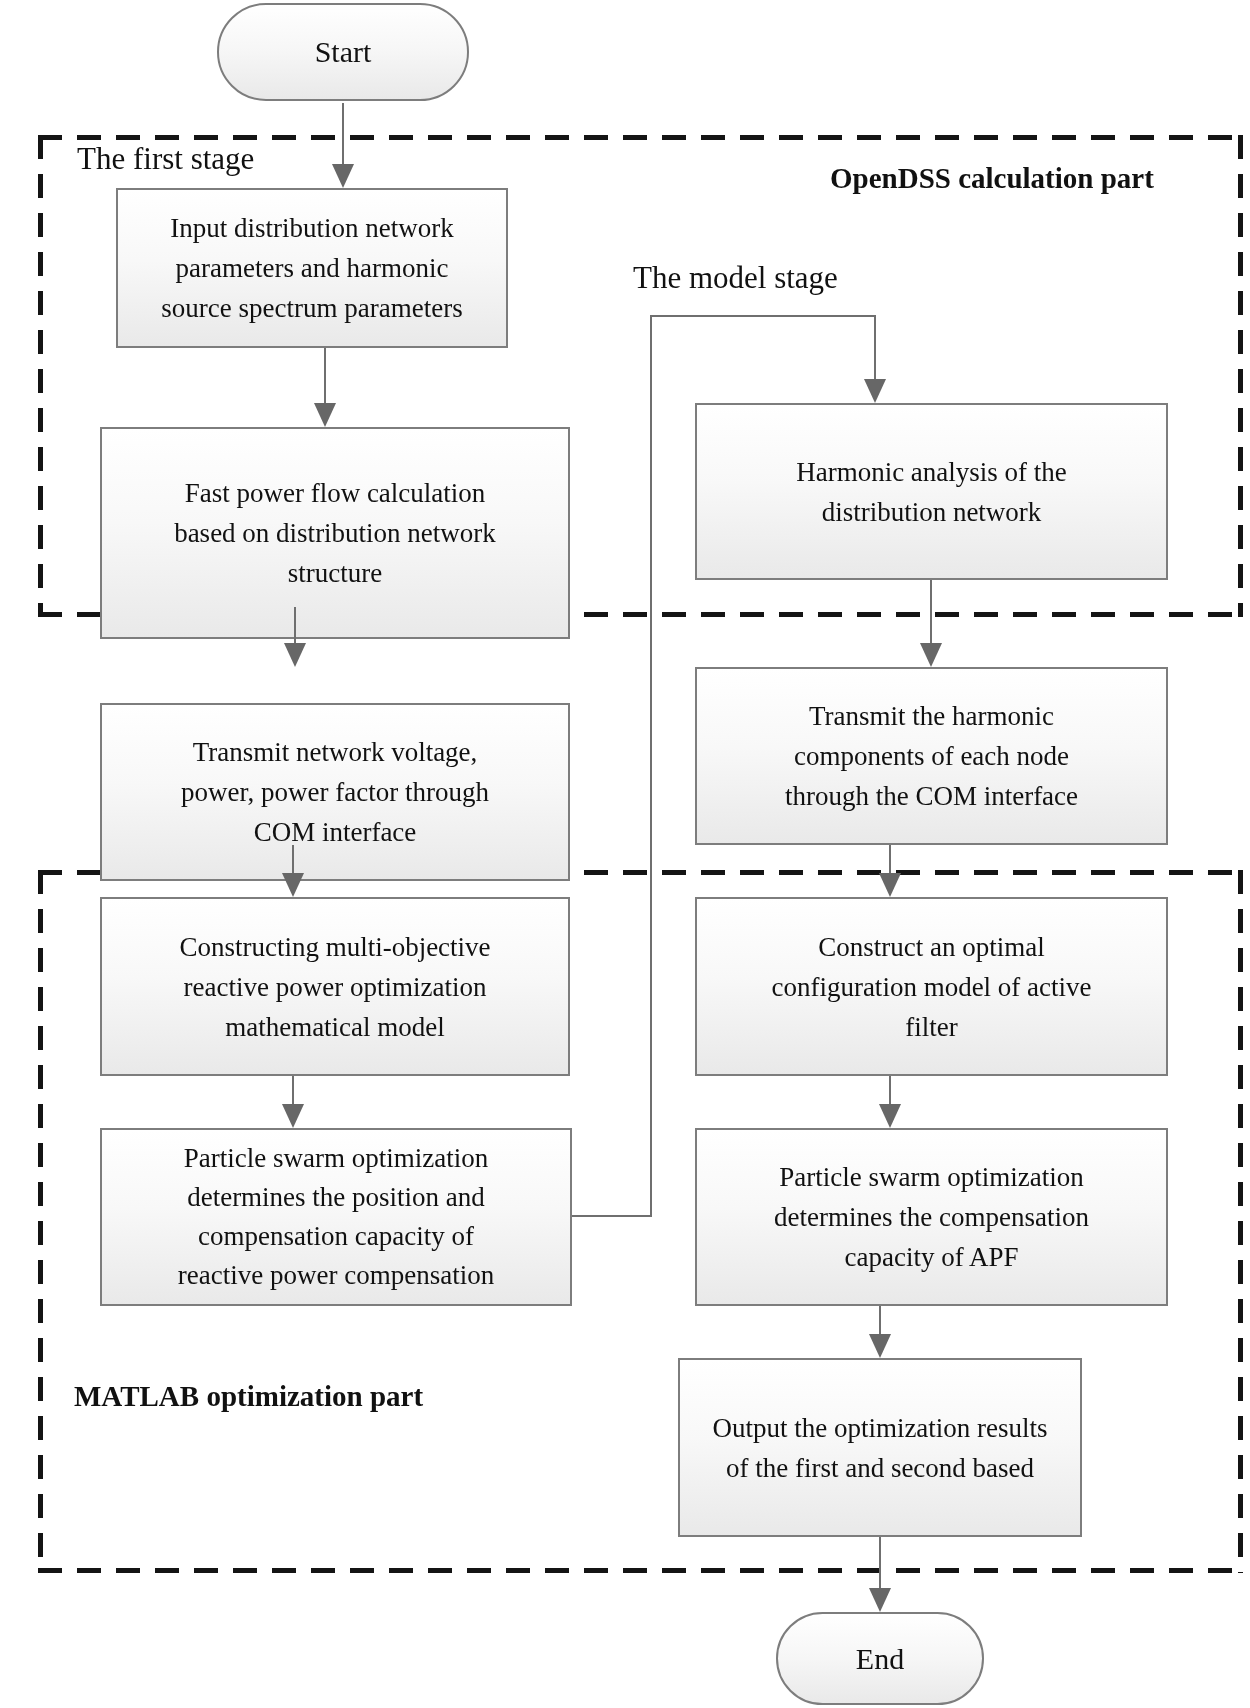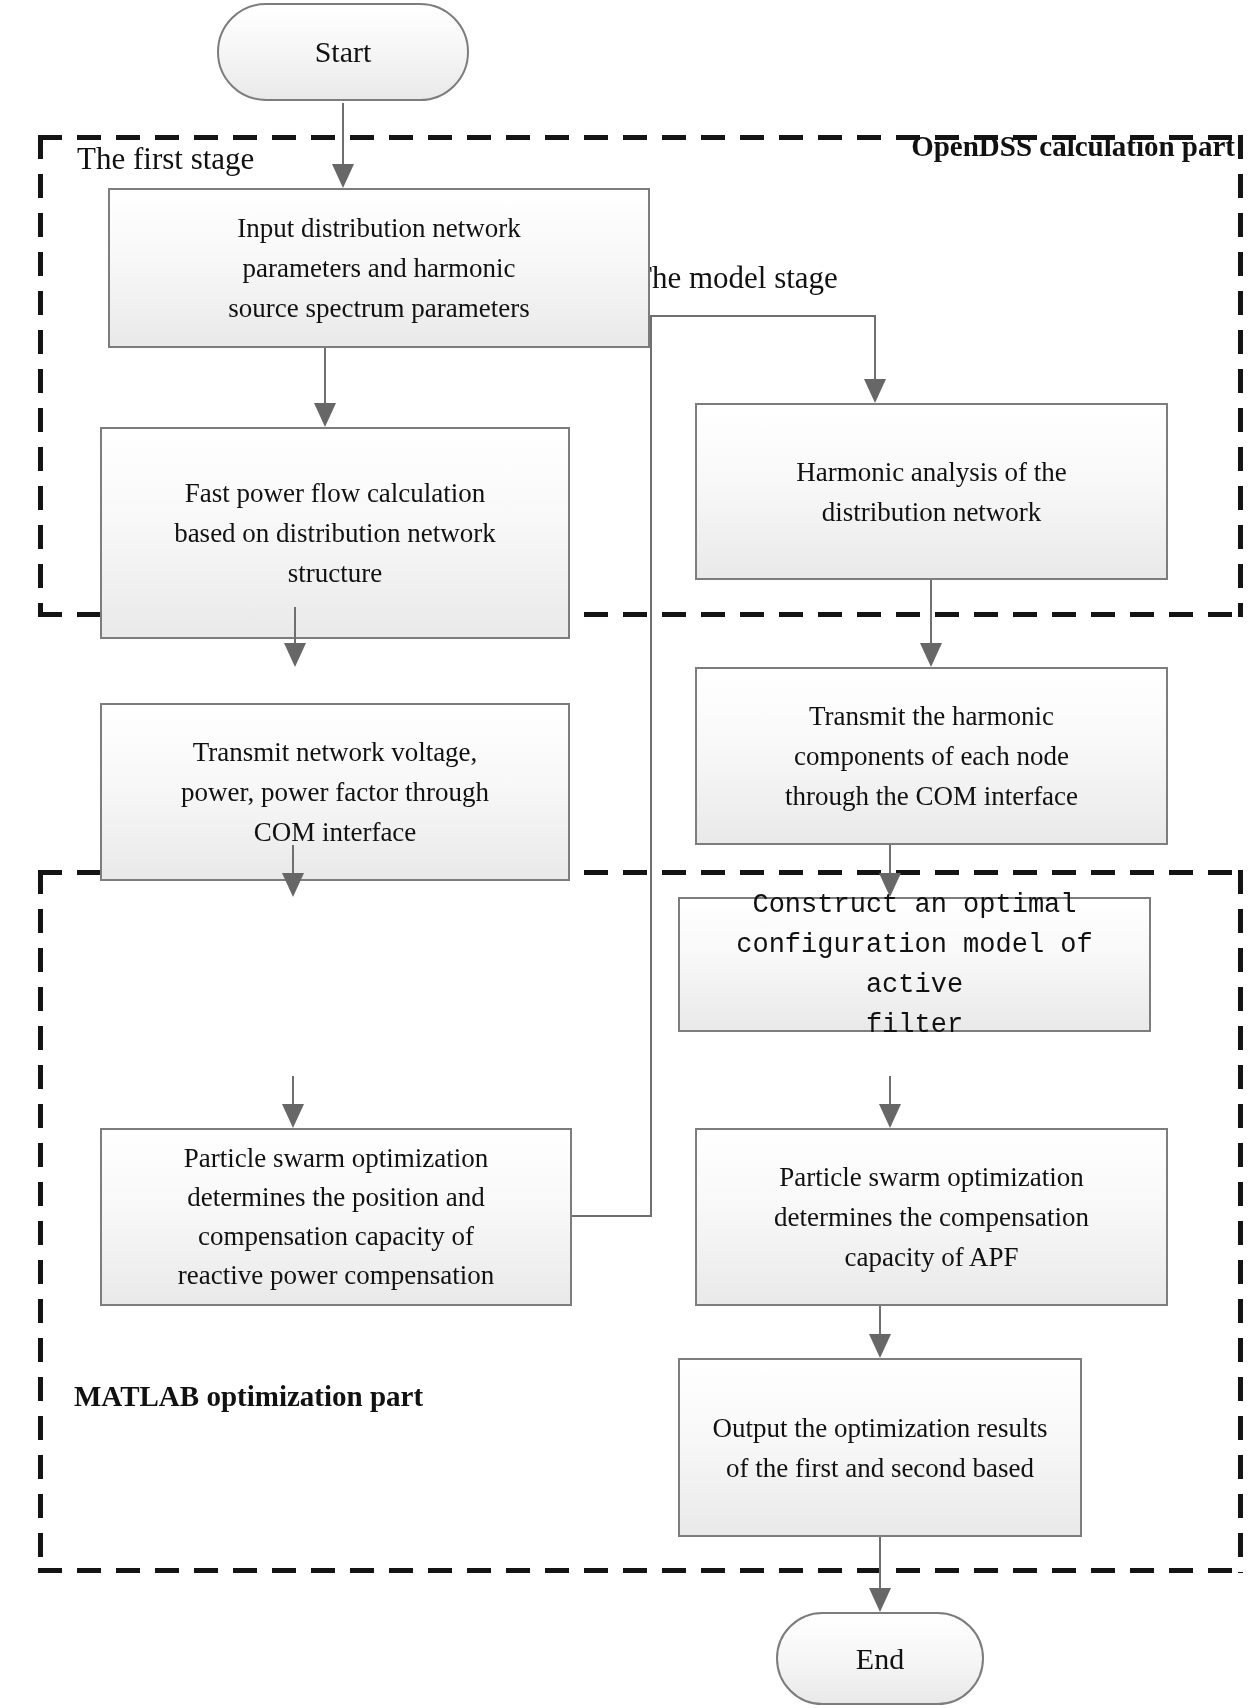--- a/index.html
+++ b/index.html
@@ -55,47 +55,50 @@
   <div class="hdash" style="left:38px;top:612px;width:1205px;"></div>
   <div class="vdash" style="left:38px;top:135px;height:482px;"></div>
   <div class="vdash" style="left:1238px;top:135px;height:482px;"></div>
 
   <div class="hdash" style="left:38px;top:870px;width:1205px;"></div>
   <div class="hdash" style="left:38px;top:1568px;width:1205px;"></div>
   <div class="vdash" style="left:38px;top:870px;height:703px;"></div>
   <div class="vdash" style="left:1238px;top:870px;height:703px;"></div>
 
   <div class="lbl" style="left:77px;top:141px;">The first stage</div>
-  <div class="lbl-bold" style="left:830px;top:130px;width:405px;text-align:right;">OpenDSS calculation part</div>
+  <div class="lbl-bold" style="left:830px;top:162px;width:405px;">OpenDSS calculation part</div>
   <div class="lbl" style="left:633px;top:260px;">The model stage</div>
   <div class="lbl-bold" style="left:74px;top:1380px;">MATLAB optimization part</div>
 
   <div class="oval" style="left:217px;top:3px;width:252px;height:98px;">Start</div>
   <div class="oval" style="left:776px;top:1612px;width:208px;height:93px;">End</div>
 
-  <div class="node" style="left:108px;top:188px;width:542px;height:160px;">Input distribution network
+  <div class="node" style="left:116px;top:188px;width:392px;height:160px;">Input distribution network
 parameters and harmonic
 source spectrum parameters</div>
   <div class="node" style="left:100px;top:427px;width:470px;height:212px;">Fast power flow calculation
 based on distribution network
 structure</div>
   <div class="node" style="left:100px;top:667px;width:470px;height:178px;margin-top:36px;">Transmit network voltage,
 power, power factor through
 COM interface</div>
+  <div class="node" style="left:100px;top:897px;width:470px;height:179px;">Constructing multi-objective
+reactive power optimization
+mathematical model</div>
   <div class="node" style="left:100px;top:1128px;width:472px;height:178px;line-height:39px;">Particle swarm optimization
 determines the position and
 compensation capacity of
 reactive power compensation</div>
 
   <div class="node" style="left:695px;top:403px;width:473px;height:177px;">Harmonic analysis of the
 distribution network</div>
   <div class="node" style="left:695px;top:667px;width:473px;height:178px;">Transmit the harmonic
 components of each node
 through the COM interface</div>
-  <div class="node" style="left:678px;top:897px;width:473px;height:135px;font-family:Liberation Mono, monospace;">Construct an optimal
+  <div class="node" style="left:695px;top:897px;width:473px;height:179px;">Construct an optimal
 configuration model of active
 filter</div>
   <div class="node" style="left:695px;top:1128px;width:473px;height:178px;">Particle swarm optimization
 determines the compensation
 capacity of APF</div>
   <div class="node" style="left:678px;top:1358px;width:404px;height:179px;">Output the optimization results
 of the first and second based</div>
 
   <div class="vline" style="left:342px;top:103px;height:62px;"></div>
   <div class="arrow" style="left:332px;top:164px;"></div>

